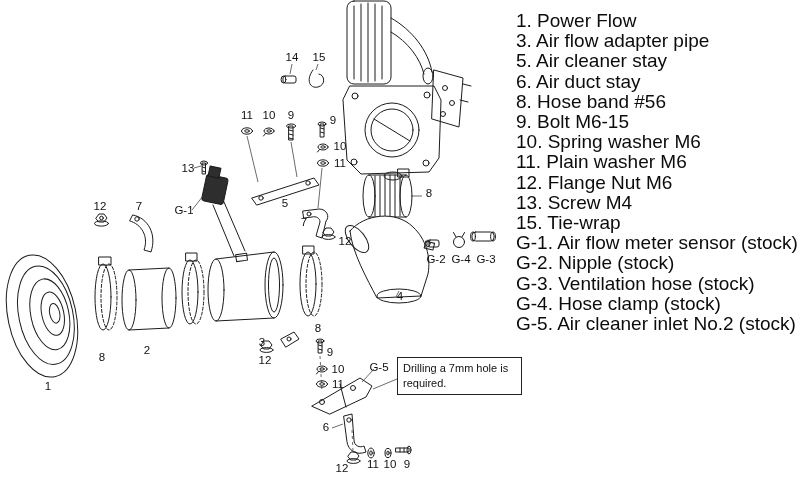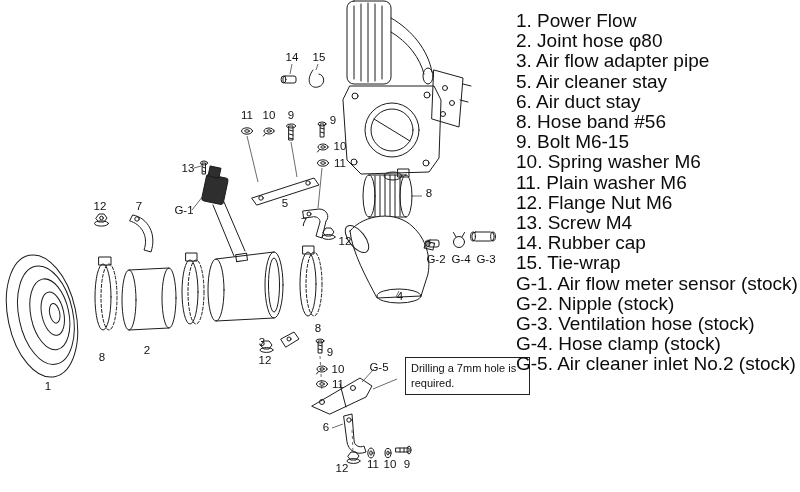--- a/index.html
+++ b/index.html
@@ -8,21 +8,21 @@
   .screen { position:relative; width:800px; height:492px; background:#ffffff; overflow:hidden; }
 
   .diagram-svg { position:absolute; left:0; top:0; }
   g.part { stroke:#1c1c1c; fill:none; stroke-width:1; stroke-linecap:round; stroke-linejoin:round; }
   g.thin { stroke:#3a3a3a; stroke-width:0.75; }
   text.callout { stroke:none; fill:#111; font-family:"Liberation Sans","DejaVu Sans",sans-serif;
                  font-size:11.5px; text-anchor:middle; }
 
   .note-box { position:absolute; left:397px; top:357px; width:125px;
               border:1px solid #222; background:#fff; padding:3px 5px;
-              font-size:11px; line-height:1.35; color:#111;margin-left:8px; }
+              font-size:11px; line-height:1.35; color:#111; }
 
   .parts-list { position:absolute; left:516px; top:11px; width:282px; }
   .parts-item { font-size:19px; line-height:20.2px; white-space:nowrap; color:#0c0c0c; }
 </style>
 </head>
 <body>
 
 <div class="screen">
 
   <svg class="diagram-svg" width="512" height="492" viewBox="0 0 512 492">
@@ -332,31 +332,29 @@
       <text class="callout" x="407" y="468">9</text>
     </g>
   </svg>
 
   <div class="note-box">
     <span>Drilling a 7mm hole is required.</span>
   </div>
 
   <div class="parts-list">
     <div class="parts-item">1. Power Flow</div>
-    <div class="parts-item">2. Joint hose φ80</div>
     <div class="parts-item">3. Air flow adapter pipe</div>
     <div class="parts-item">5. Air cleaner stay</div>
     <div class="parts-item">6. Air duct stay</div>
     <div class="parts-item">8. Hose band #56</div>
     <div class="parts-item">9. Bolt M6-15</div>
     <div class="parts-item">10. Spring washer M6</div>
     <div class="parts-item">11. Plain washer M6</div>
     <div class="parts-item">12. Flange Nut M6</div>
     <div class="parts-item">13. Screw M4</div>
-    <div class="parts-item">14. Rubber cap</div>
     <div class="parts-item">15. Tie-wrap</div>
     <div class="parts-item">G-1. Air flow meter sensor (stock)</div>
     <div class="parts-item">G-2. Nipple (stock)</div>
     <div class="parts-item">G-3. Ventilation hose (stock)</div>
     <div class="parts-item">G-4. Hose clamp (stock)</div>
     <div class="parts-item">G-5. Air cleaner inlet No.2 (stock)</div>
   </div>
 
 </div>
 

